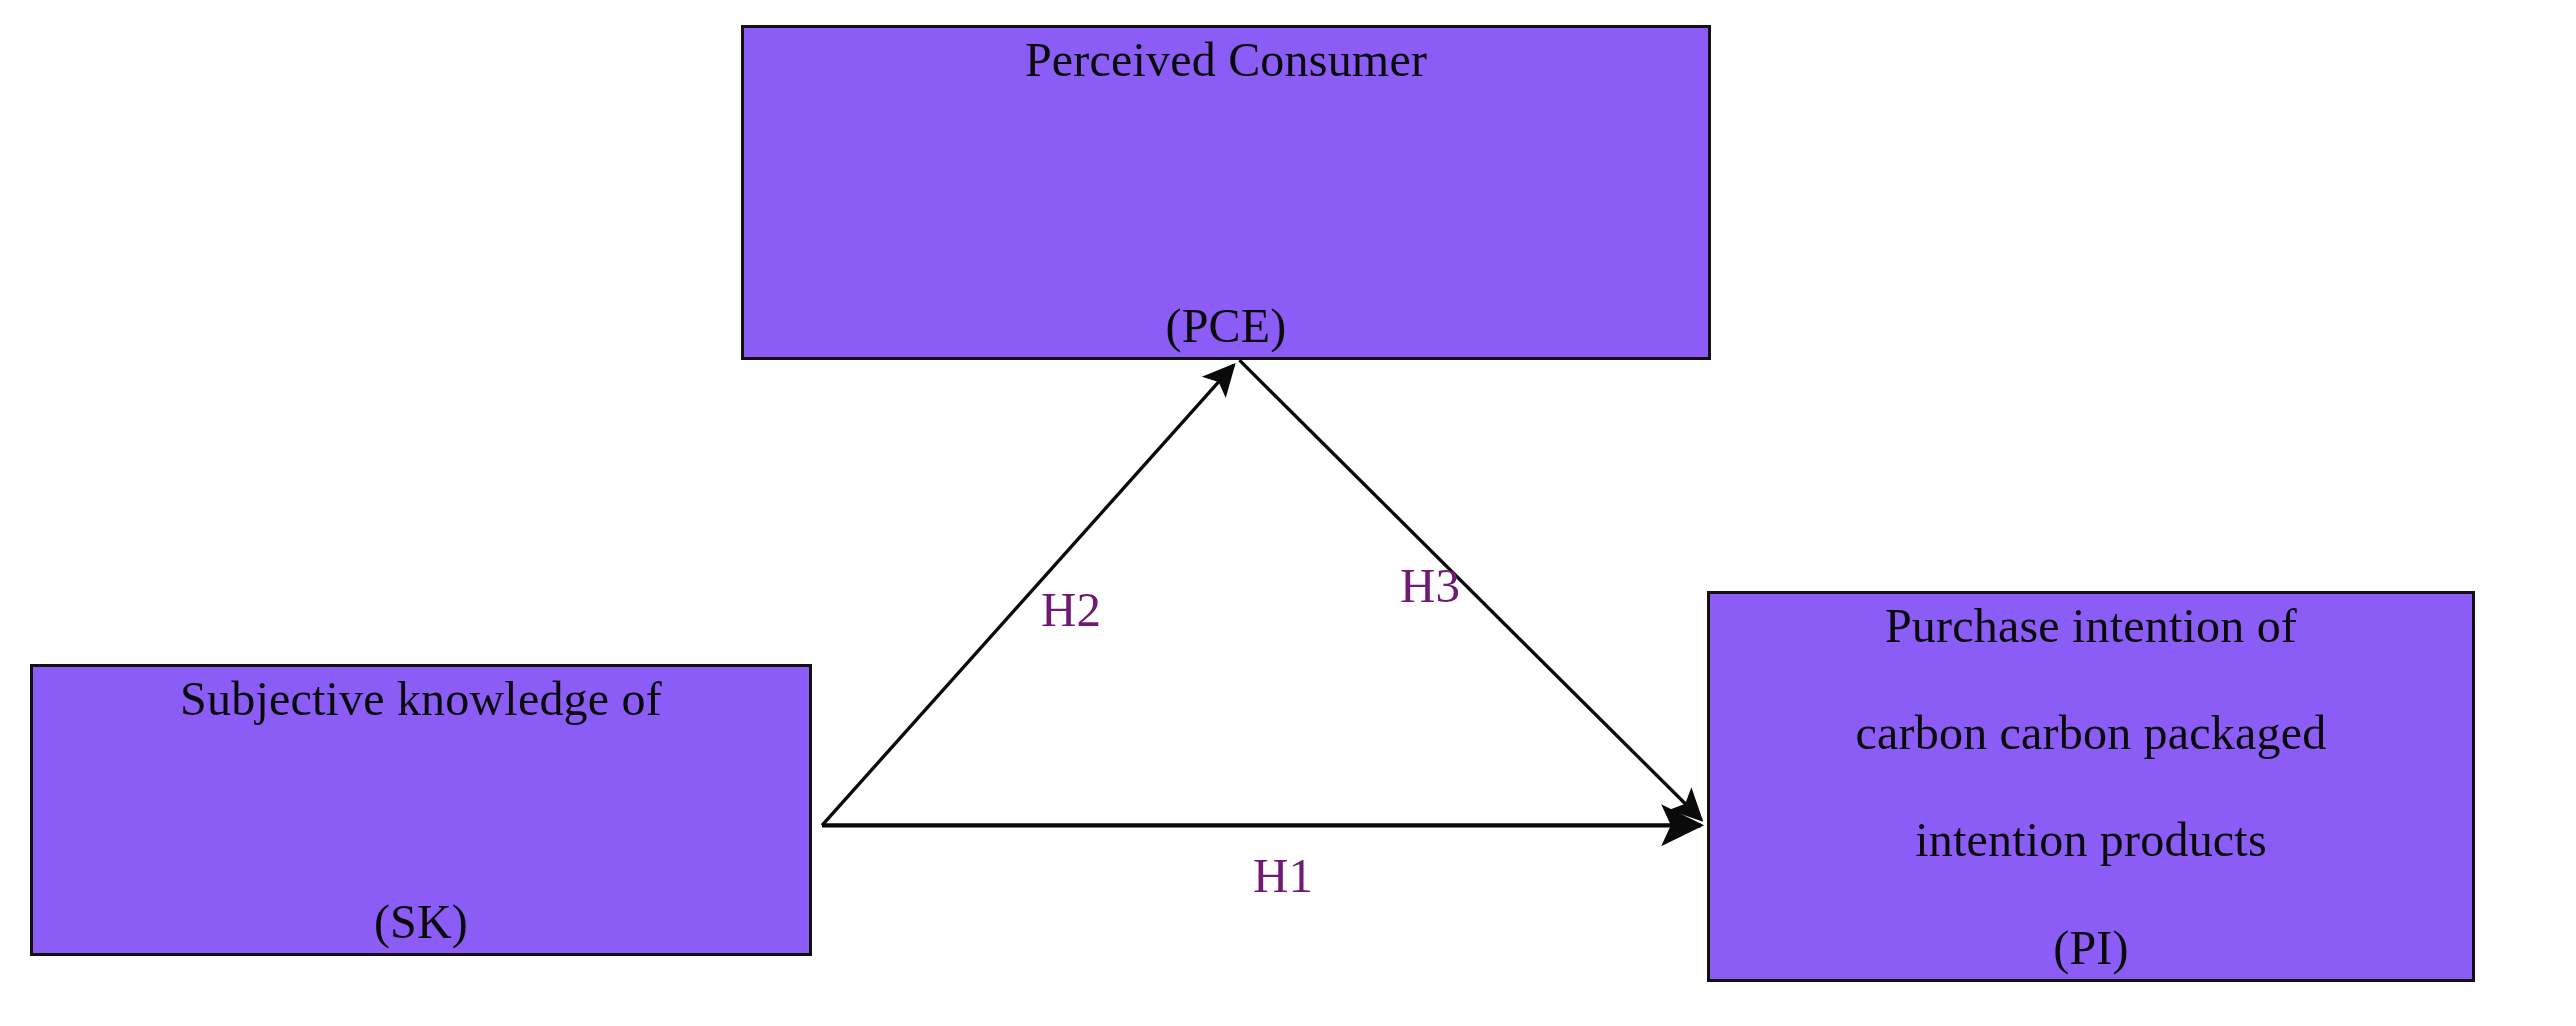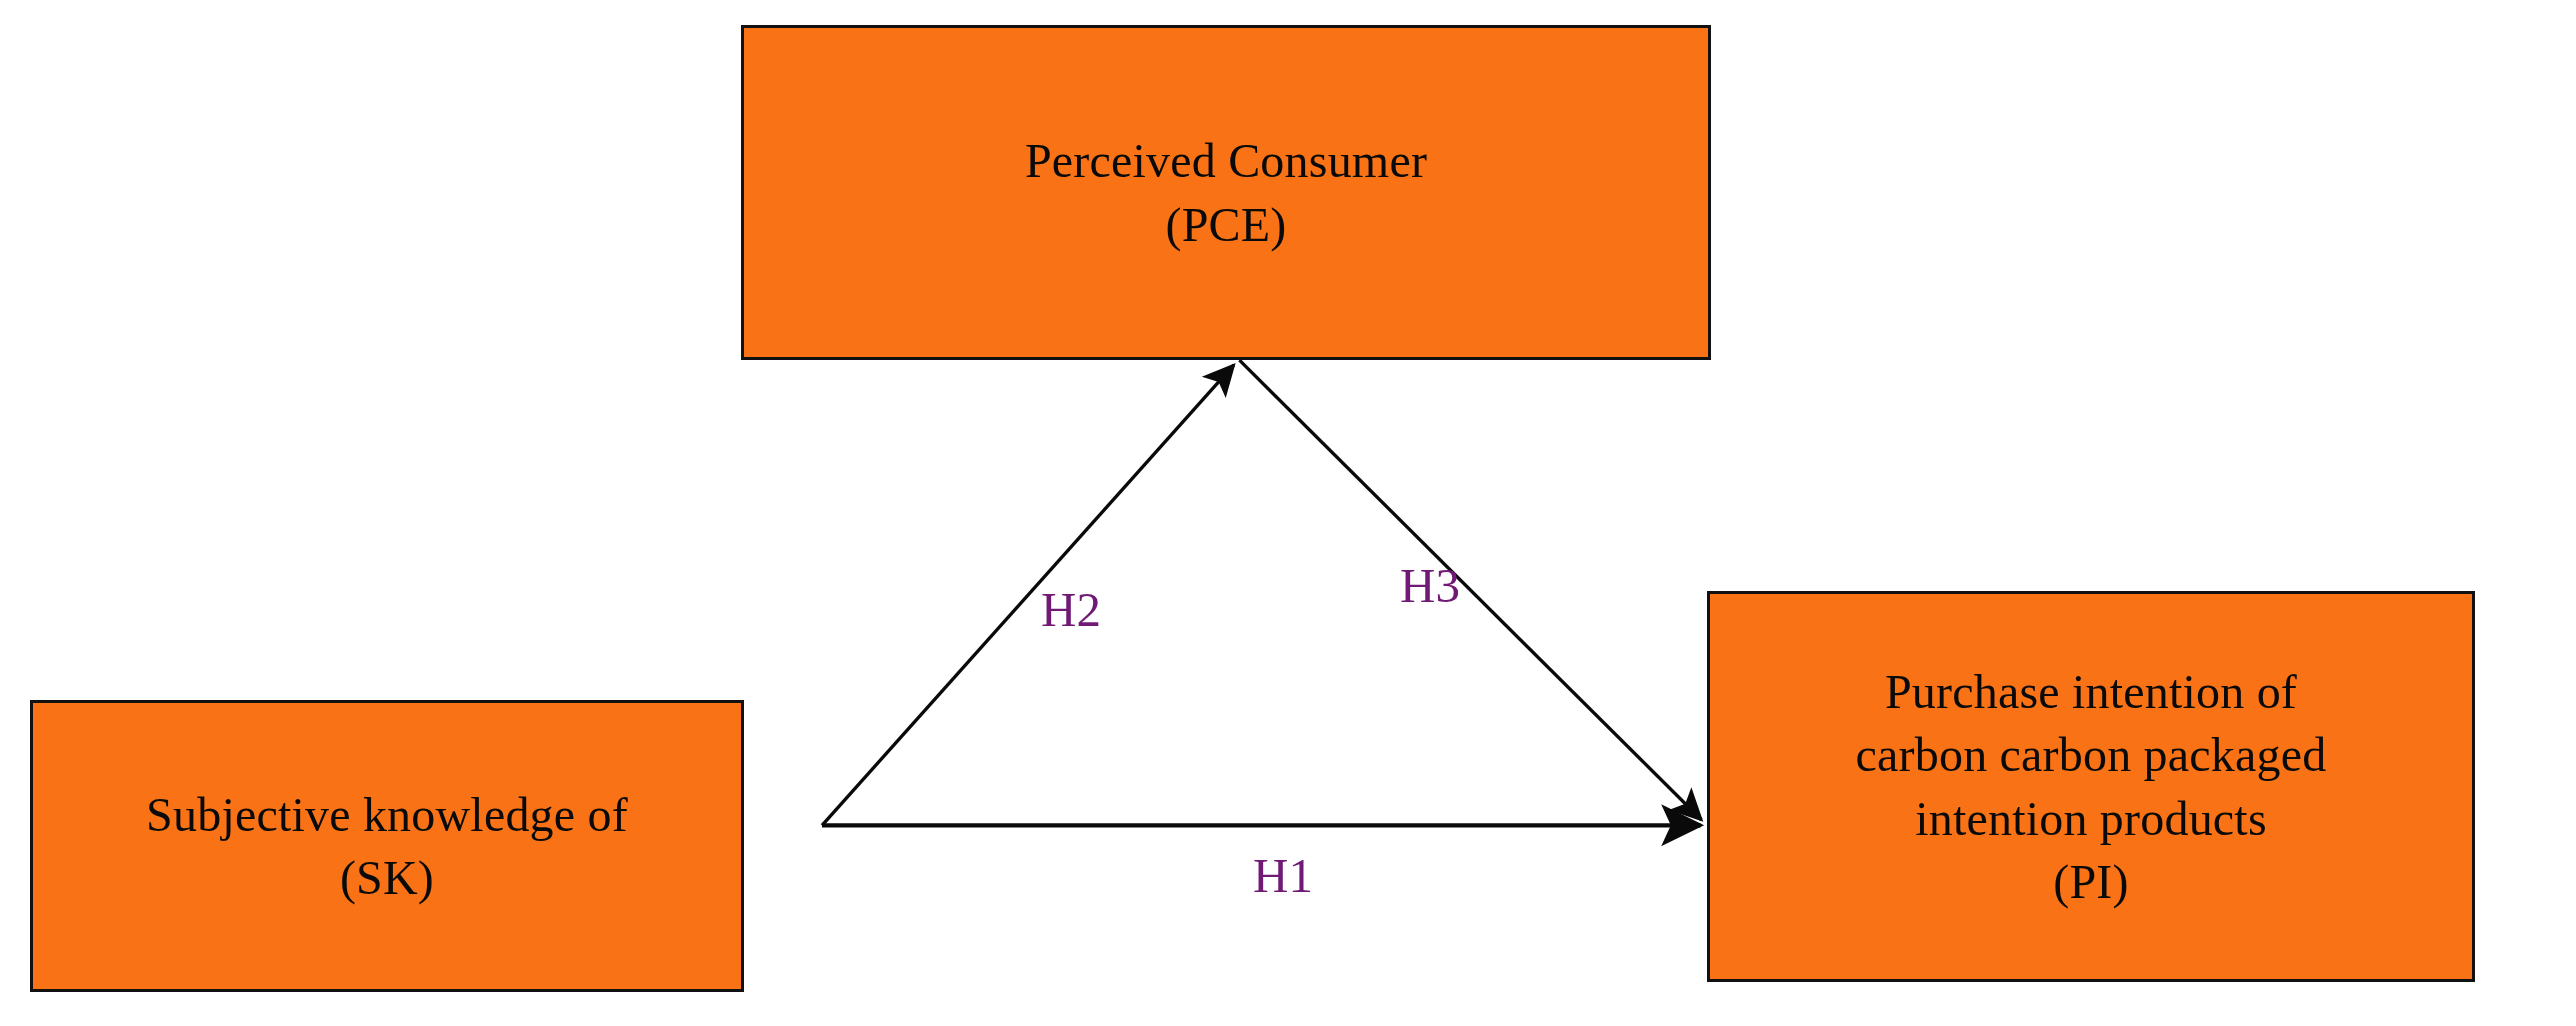--- a/index.html
+++ b/index.html
@@ -11,46 +11,46 @@
     position: relative;
     width: 2576px;
     height: 1027px;
     background: #ffffff;
     overflow: hidden;
     font-family: "Liberation Serif", "DejaVu Serif", serif;
   }
   .node-box {
     position: absolute;
     box-sizing: border-box;
-    background: #f97316;
+    background: #8b5cf6;
     border: 3.2px solid #111111;
     display: flex;
     flex-direction: column;
     align-items: center;
-    justify-content: center;
+    justify-content: space-between;
     text-align: center;
     color: #0a0a0a;
   }
   .node-line {
     display: block;
     font-size: 48px;
     line-height: 1.32;
     letter-spacing: 0.2px;
     white-space: nowrap;
   }
   #node-pce {
     left: 741px;
     top: 25px;
     width: 970px;
     height: 335px;
   }
   #node-sk {
     left: 30px;
-    top: 700px;
-    width: 714px;
+    top: 664px;
+    width: 782px;
     height: 292px;
   }
   #node-pi {
     left: 1707px;
     top: 591px;
     width: 768px;
     height: 391px;
   }
   #edge-layer {
     position: absolute;

